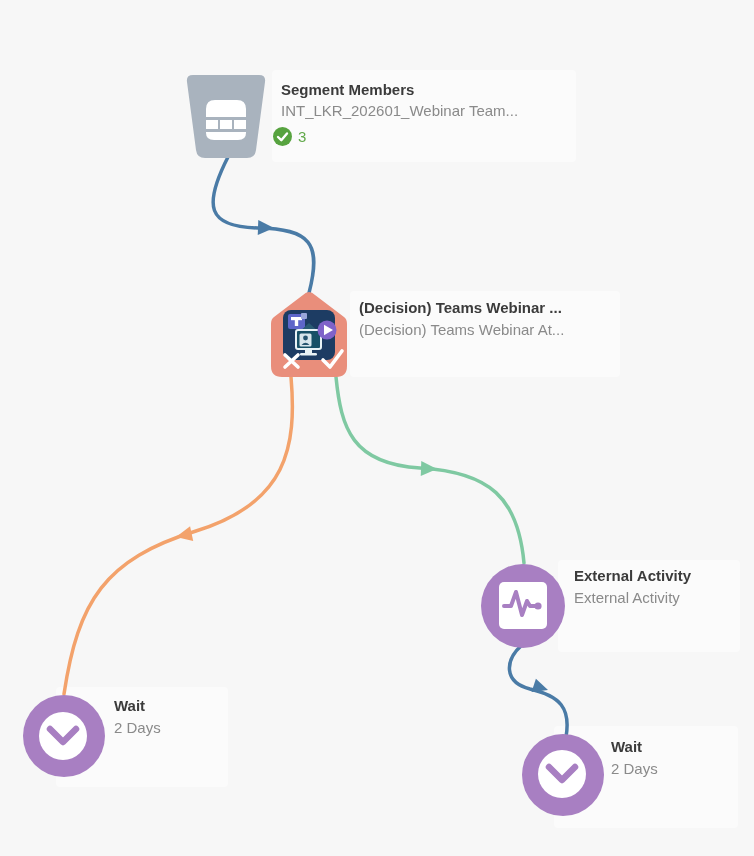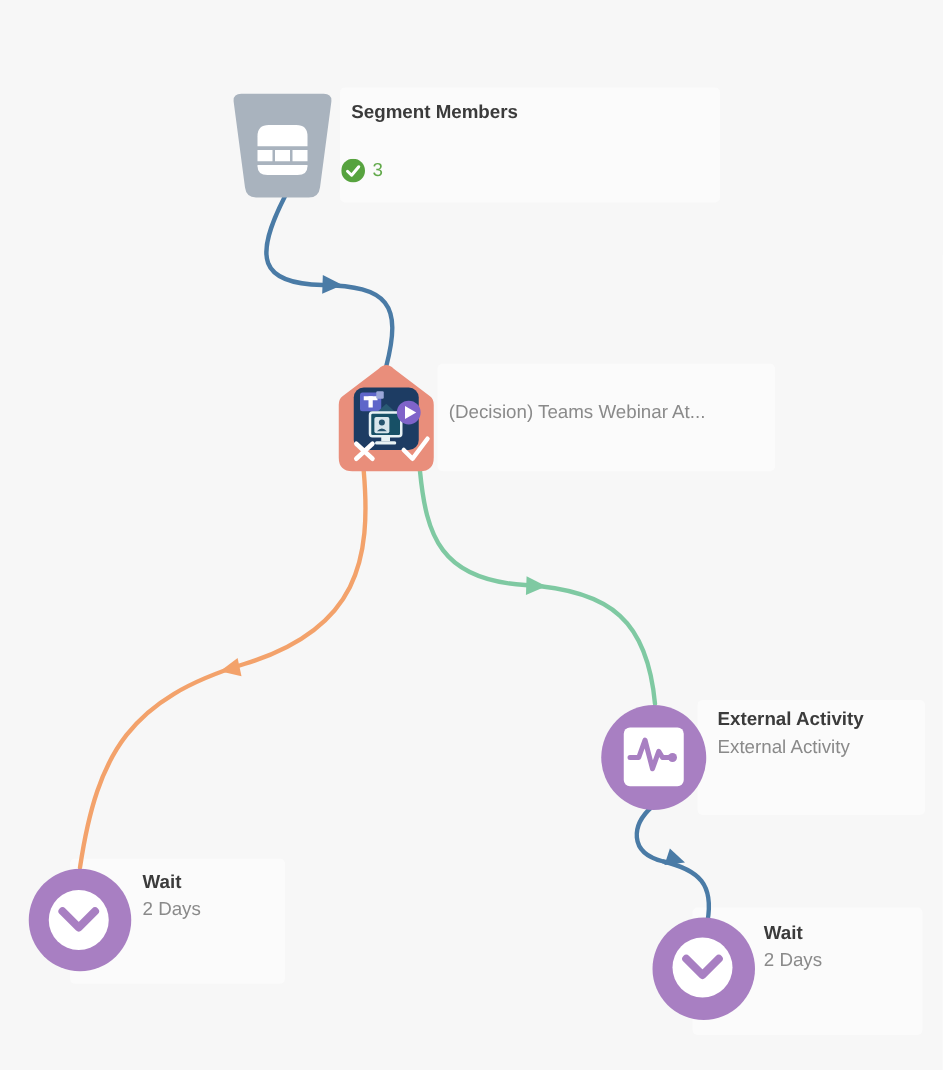--- a/index.html
+++ b/index.html
@@ -98,28 +98,30 @@
     </g>
 
     <g>
       <circle cx="563" cy="775" r="41" fill="#A87FC2"></circle>
       <circle cx="562" cy="774" r="24" fill="#FFFFFF"></circle>
       <polyline points="549,767 562,780 575,767" fill="none" stroke-width="6.5" stroke-linecap="round" stroke-linejoin="round" stroke="#A87FC2"></polyline>
     </g>
   </svg>
 
   <div class="node-text node-title" style="left:281px;top:81px;">Segment Members</div>
+  <div class="node-text node-subtitle" style="left:281px;top:102px;">INT_LKR_202601_Webinar Team...</div>
   <div class="badge-row" style="left:273px;top:127px;">
     <svg width="19" height="19" viewBox="0 0 19 19">
       <circle cx="9.5" cy="9.5" r="9.5" fill="#57A33F"></circle>
       <path d="M 5 10 L 8.3 13.2 L 14 6.4" fill="none" stroke="#FFFFFF" stroke-width="2.4" stroke-linecap="round" stroke-linejoin="round"></path>
     </svg>
     <span class="badge-count">3</span>
   </div>
 
+  <div class="node-text node-title" style="left:359px;top:299px;">(Decision) Teams Webinar ...</div>
   <div class="node-text node-subtitle" style="left:359px;top:321px;text-align:center;">(Decision) Teams Webinar At...</div>
 
   <div class="node-text node-title" style="left:574px;top:567px;">External Activity</div>
   <div class="node-text node-subtitle" style="left:574px;top:589px;">External Activity</div>
 
   <div class="node-text node-title" style="left:114px;top:697px;">Wait</div>
   <div class="node-text node-subtitle" style="left:114px;top:719px;">2 Days</div>
 
   <div class="node-text node-title" style="left:611px;top:738px;">Wait</div>
   <div class="node-text node-subtitle" style="left:611px;top:760px;">2 Days</div>

